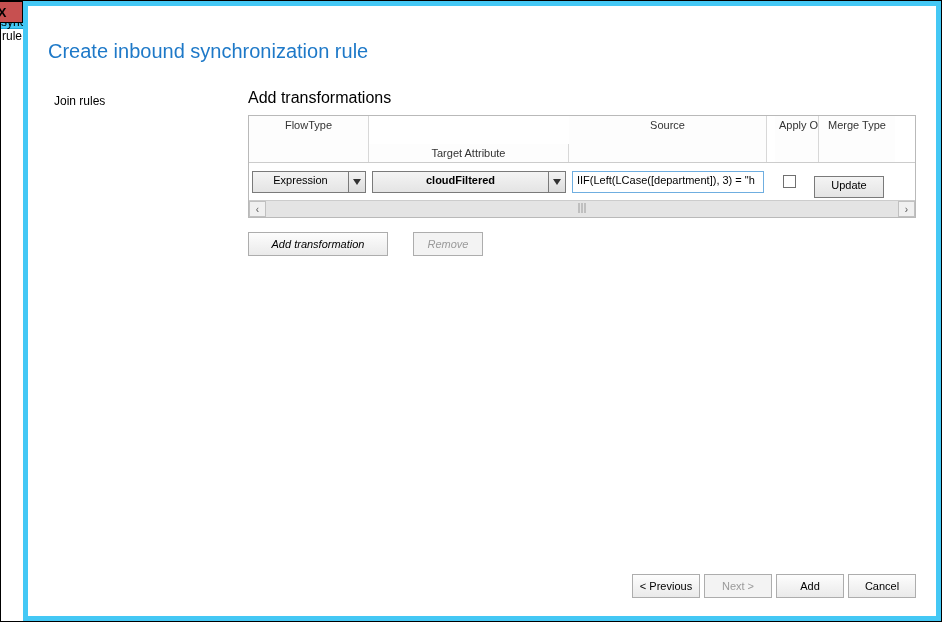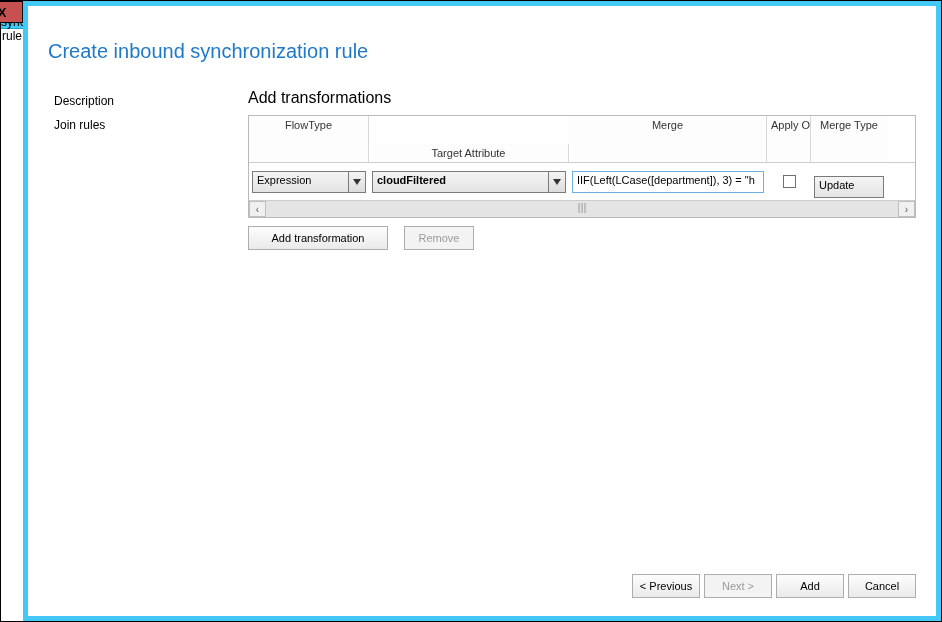--- a/index.html
+++ b/index.html
@@ -117,21 +117,21 @@
       font-size: 11px;
       text-align: center;
       color: #333;
       background: #fdfdfd;
       overflow: hidden;
       white-space: nowrap;
     }
     .gh-flowtype { width: 120px; }
     .gh-target { width: 200px; margin-top: 28px; }
     .gh-source { width: 198px; }
-    .gh-apply { width: 44px; }
+    .gh-apply { width: 44px; margin-left: 8px; }
     .gh-merge { width: 76px; border-right: none; }
 
     .grid-row {
       display: flex;
       align-items: stretch;
       padding: 2px 0;
       background: #fff;
     }
     .gr-cell {
       display: flex;
@@ -143,20 +143,21 @@
     .gr-source { width: 198px; }
     .gr-apply { width: 44px; justify-content: center; }
     .gr-merge { width: 76px; margin-top: 11px; }
 
     .combo {
       display: flex;
       width: 100%;
       height: 22px;
       border: 1px solid #7a7a7a;
       background: linear-gradient(#f4f4f4,#e4e4e4);
+      text-align: center;
     }
     .combo-text {
       flex: 1;
       padding: 2px 4px;
       font-size: 11px;
       overflow: hidden;
       white-space: nowrap;
     }
     .combo-btn {
       width: 17px;
@@ -211,22 +212,23 @@
       top: 2px;
       transform: translateX(-50%);
       display: flex;
       gap: 2px;
     }
     .hs-grip span {
       width: 1px; height: 10px; background: #999;
     }
     .row-buttons {
       display: flex;
-      gap: 16px;
-      margin-top: 8px;
+      gap: 25px;
+      margin-top: 14px;
+      font-style: italic;
     }
     .btn {
       height: 24px;
       padding: 0 14px;
       border: 1px solid #adadad;
       background: linear-gradient(#fdfdfd,#eaeaea);
       font-size: 11px;
       color: #000;
       cursor: pointer;
       display: inline-flex;
@@ -264,35 +266,32 @@
       <span>X</span>
     </div>
   </div>
 
   <div class="inner-frame">
     <div class="page-heading">Create inbound synchronization rule</div>
 
     <div class="body-area">
       <div class="sidebar">
         <div class="sidebar-item">
-          <span>Description</span>
-        </div>
-        <div class="sidebar-item">
           <span>Join rules</span>
         </div>
       </div>
 
       <div class="content">
         <div class="section-title">Add transformations</div>
 
         <div class="grid">
           <div class="grid-header">
             <div class="gh-cell gh-flowtype">FlowType</div>
             <div class="gh-cell gh-target">Target Attribute</div>
-            <div class="gh-cell gh-source">Merge</div>
+            <div class="gh-cell gh-source">Source</div>
             <div class="gh-cell gh-apply">Apply O</div>
             <div class="gh-cell gh-merge">Merge Type</div>
           </div>
 
           <div class="grid-row">
             <div class="gr-cell gr-flowtype">
               <div class="combo">
                 <div class="combo-text">Expression</div>
                 <div class="combo-btn">
                   <svg viewBox="0 0 8 6">

